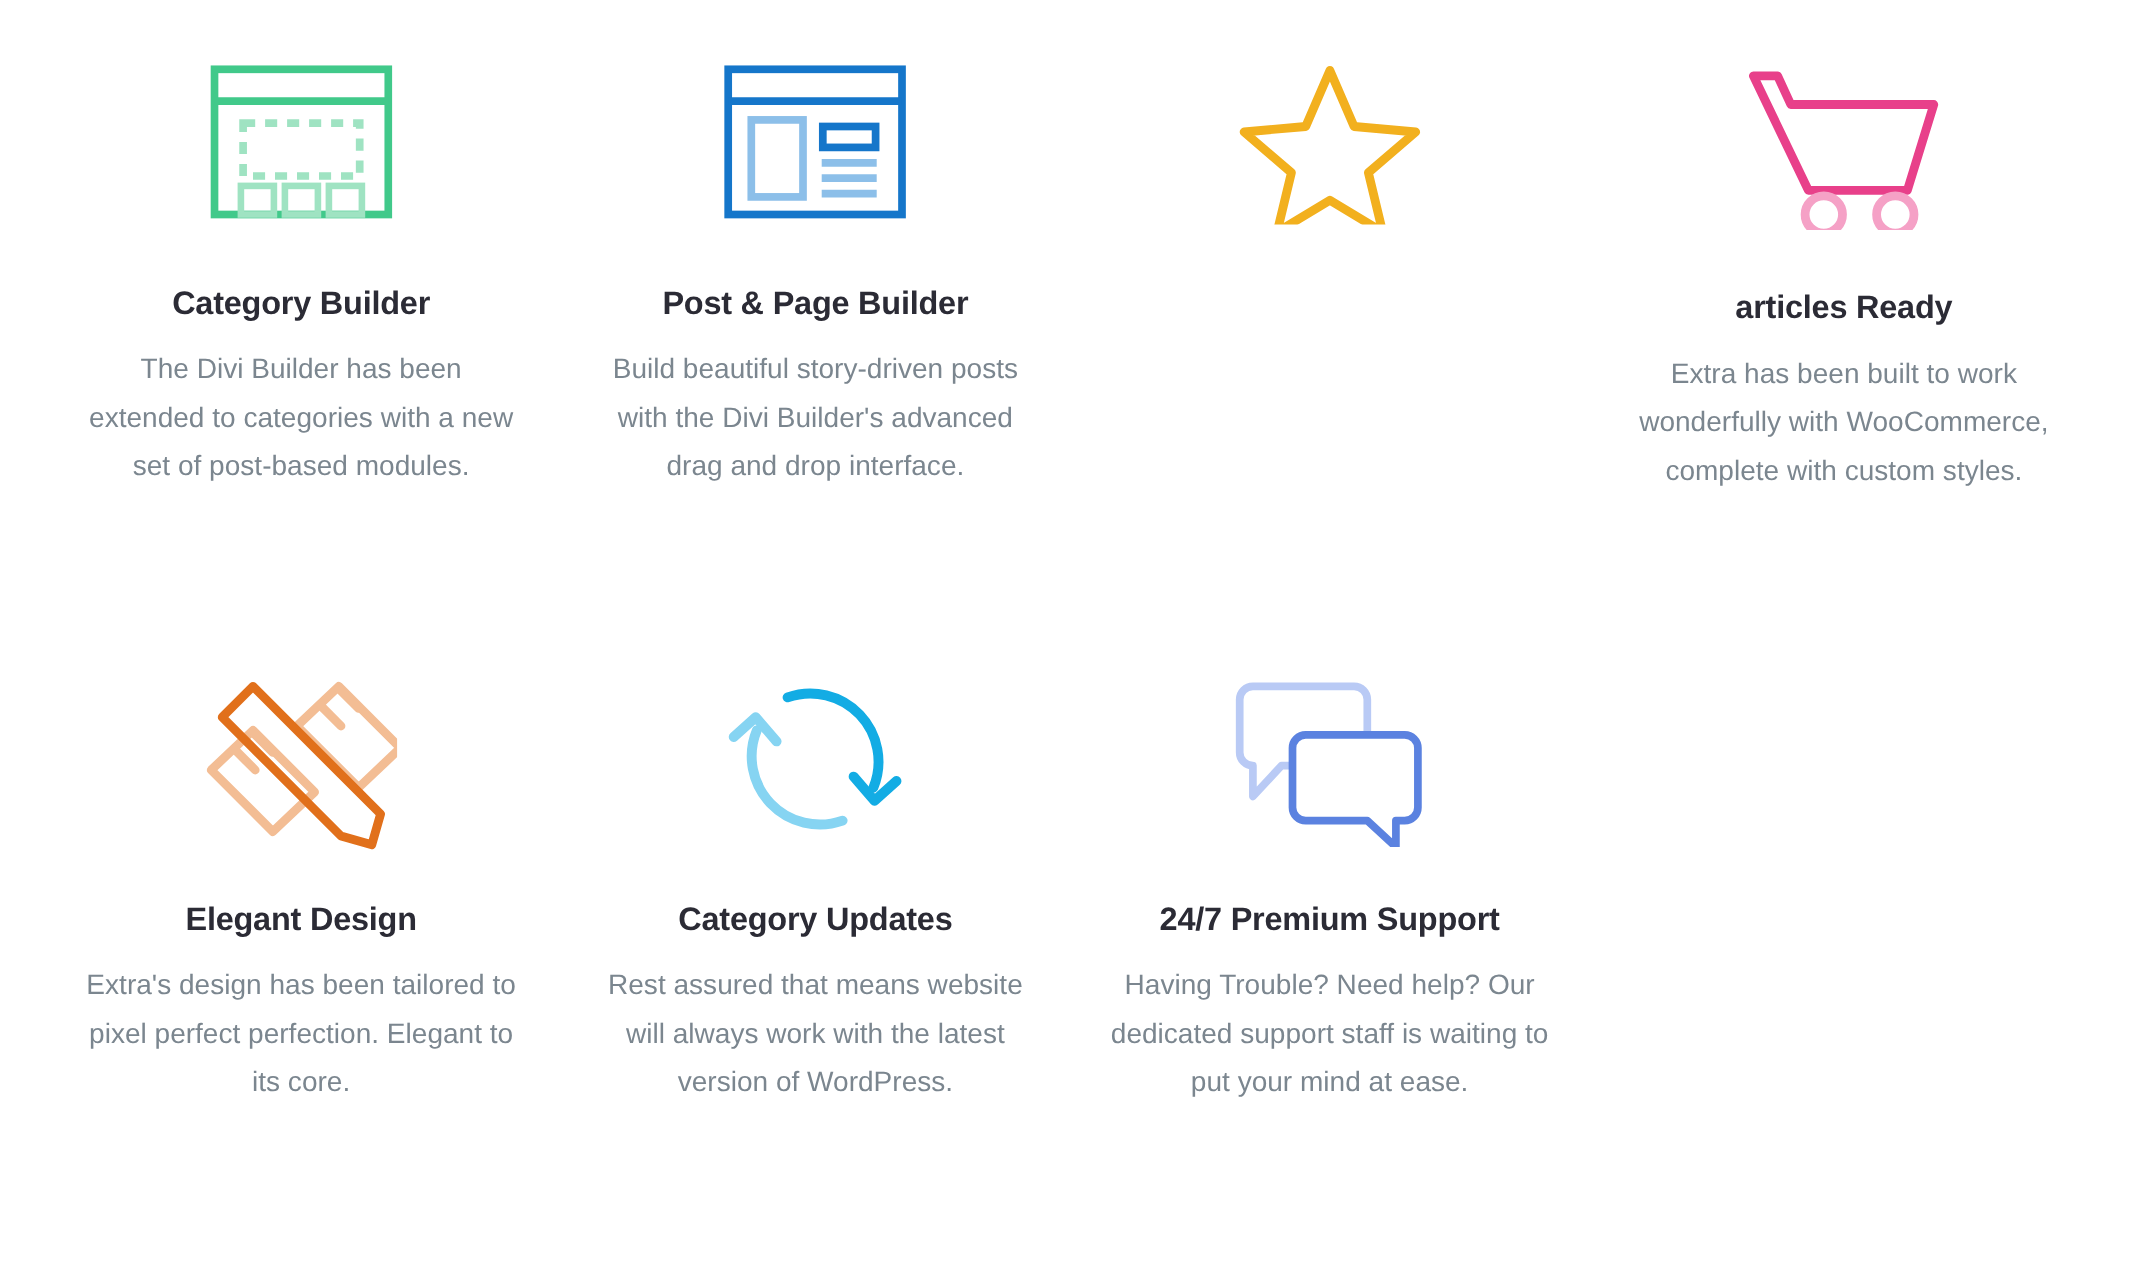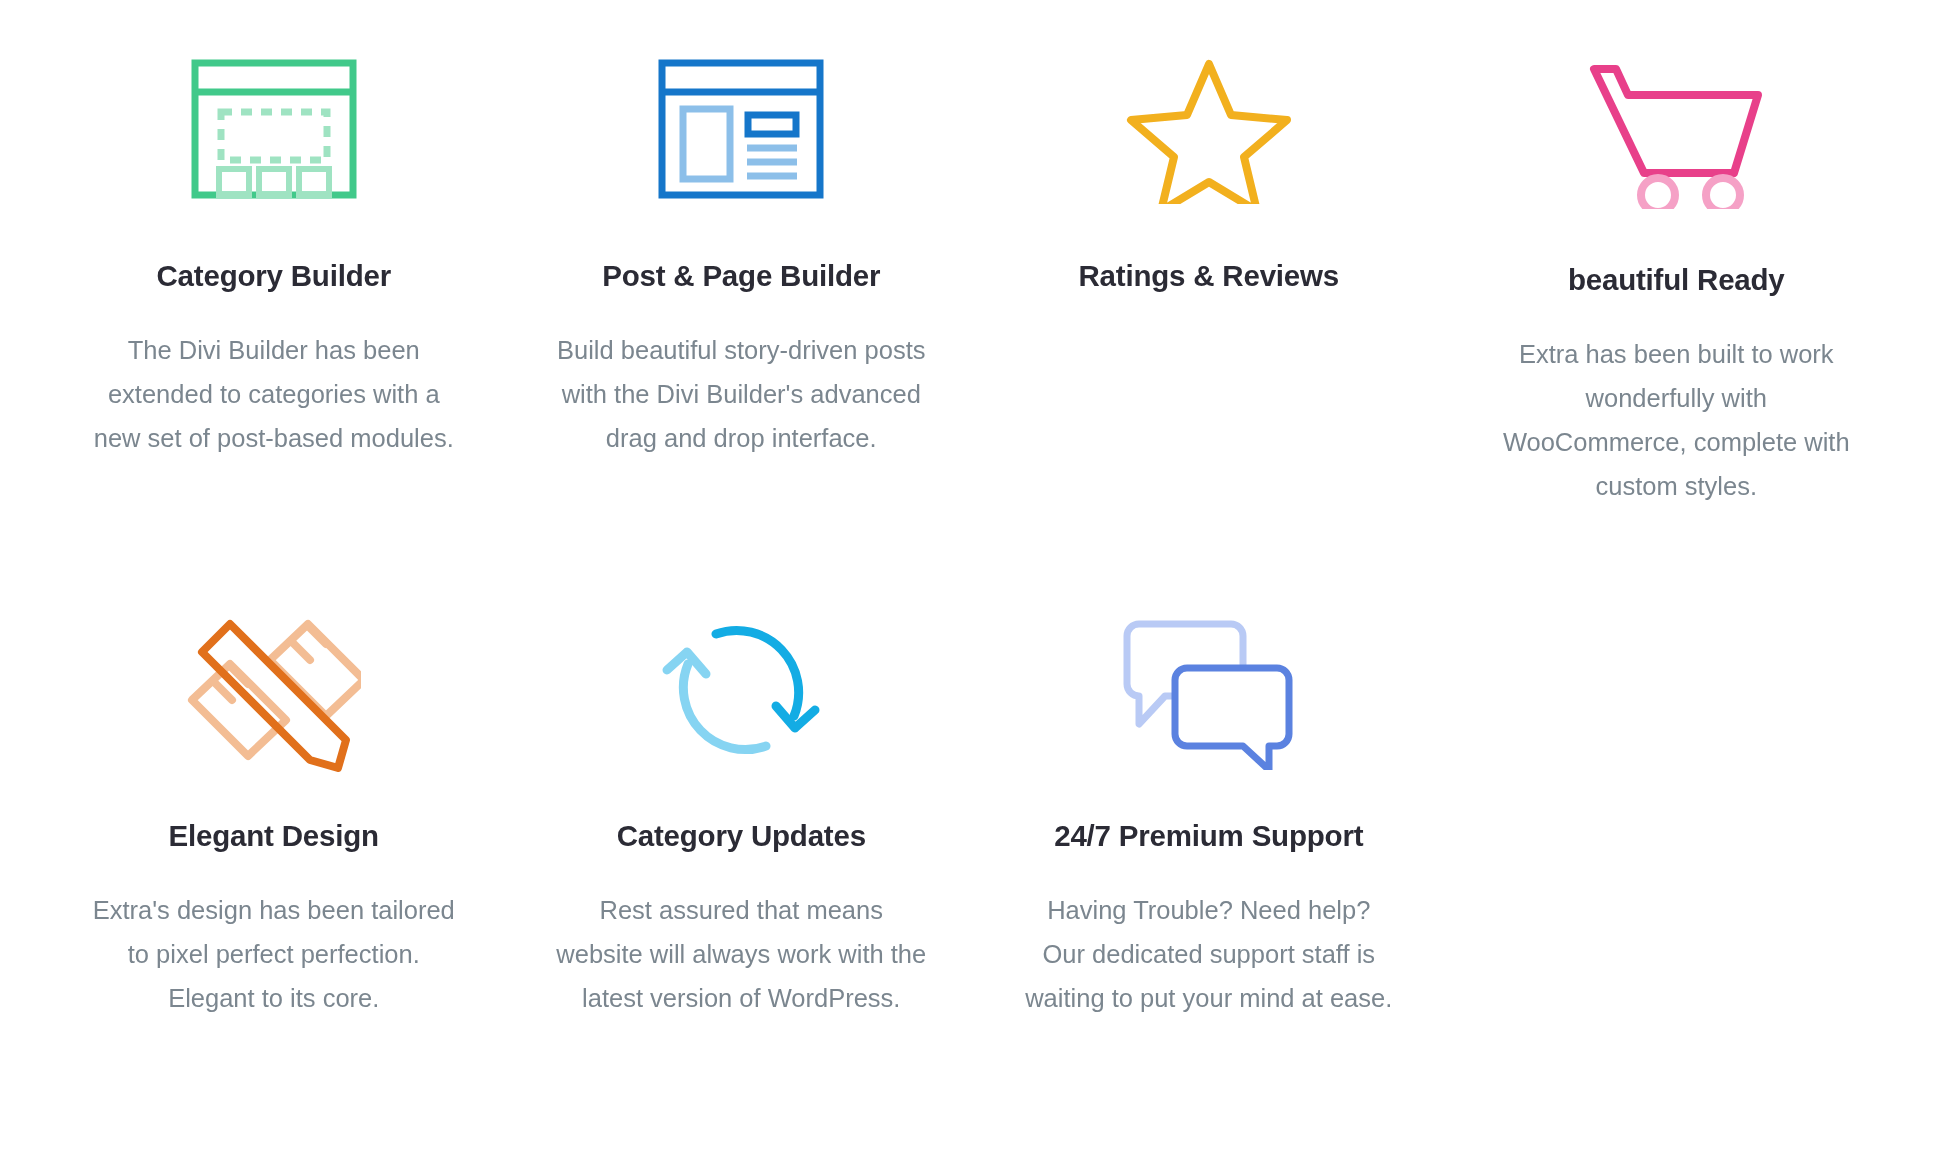--- a/index.html
+++ b/index.html
@@ -54,21 +54,21 @@
     text-align: center;
     line-height: 1.2;
   }
 
   .feature-desc {
     font-size: 25.5px;
     font-weight: 400;
     color: #7b868f;
     line-height: 1.72;
     text-align: center;
-    margin: 14px;
+    margin: 0;
     max-width: 420px;
   }
 
   
   .row-2 .feature-icon {
     height: 180px;
     margin-bottom: 38px;
   }
 </style>
 </head>
@@ -107,32 +107,31 @@
     <p class="feature-desc">Build beautiful story-driven posts with the Divi Builder's advanced drag and drop interface.</p>
   </div>
 
 
   <div class="feature-card row-1">
     <div class="feature-icon">
       <svg width="170" height="150" viewBox="0 0 170 150" fill="none">
         <path d="M85 10 L107 61 L163 66 L120 103 L133 157 L85 128 L37 157 L50 103 L7 66 L63 61 Z" stroke="#f2b01e" stroke-width="8" stroke-linejoin="round" fill="none"></path>
       </svg>
     </div>
-    <h3 class="feature-title">Ratings &amp; Reviews</h3>
   </div>
 
   <div class="feature-card row-2">
     <div class="feature-icon">
       <svg width="180" height="150" viewBox="0 0 180 150" fill="none">
         <path d="M8 10 L30 10 L42 36 L172 36 L148 114 L58 114 Z" stroke="#e8408a" stroke-width="8" stroke-linejoin="round" stroke-linecap="round" fill="none"></path>
         <circle cx="72" cy="136" r="17" stroke="#f5a1c6" stroke-width="8" fill="none"></circle>
         <circle cx="137" cy="136" r="17" stroke="#f5a1c6" stroke-width="8" fill="none"></circle>
       </svg>
     </div>
-    <h3 class="feature-title">beautiful Ready</h3>
+    <h3 class="feature-title">articles Ready</h3>
     <p class="feature-desc">Extra has been built to work wonderfully with WooCommerce, complete with custom styles.</p>
   </div>
 
   <div class="feature-card row-2">
     <div class="feature-icon">
       <svg width="175" height="165" viewBox="0 0 175 165" fill="none">
 
         <g stroke="#f3bd94" stroke-width="8" stroke-linejoin="round" stroke-linecap="round" fill="none">
           <path d="M6 114 L44 78 L100 134 L62 170 Z" transform="translate(0,-22)"></path>
           <path d="M28 96 L46 114" transform="translate(0,-22)"></path>

